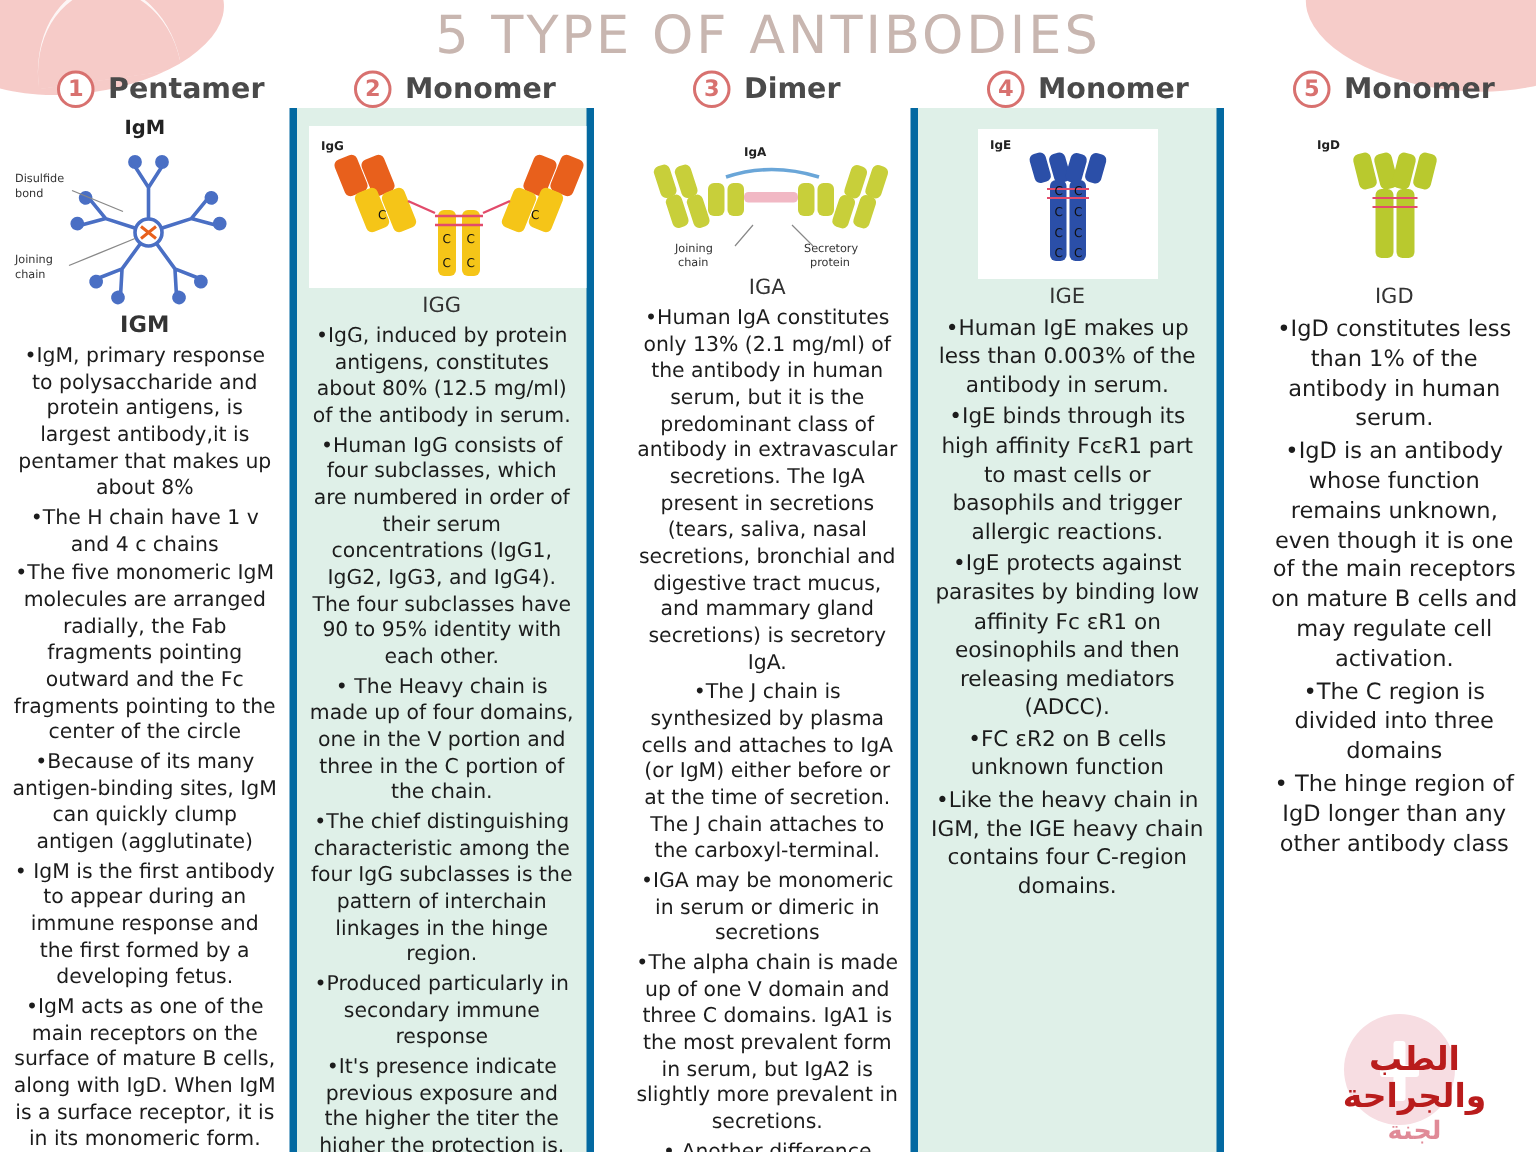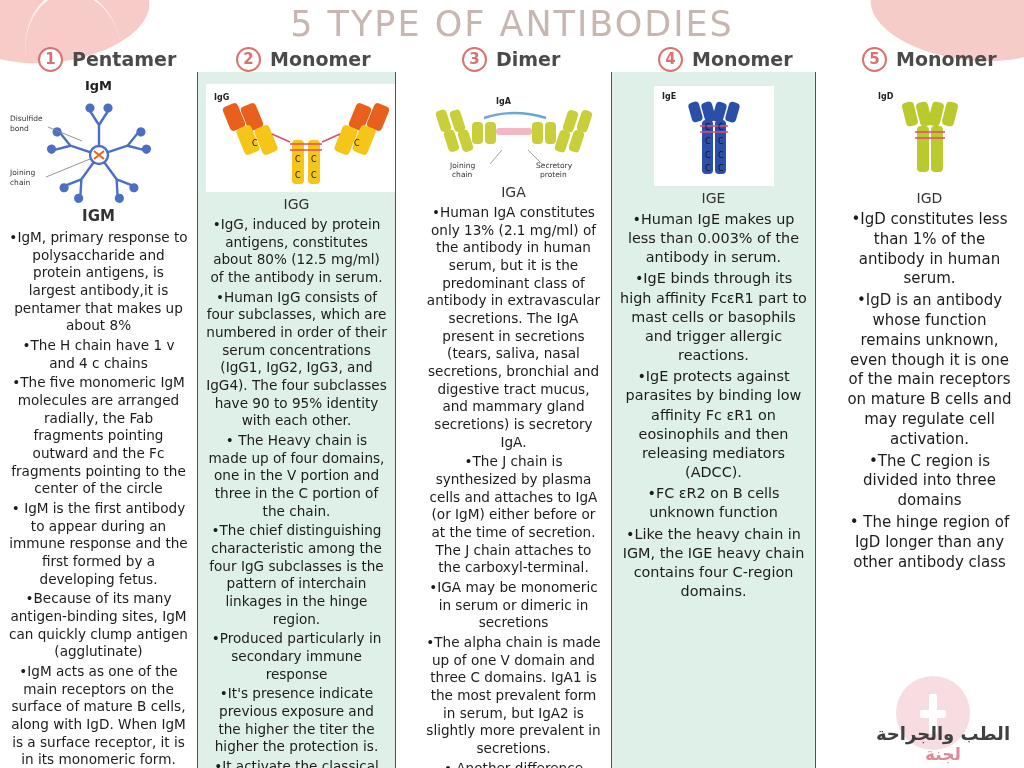--- a/index.html
+++ b/index.html
@@ -71,21 +71,21 @@
     font-family: "DejaVu Sans", sans-serif;
   }
   .hdr-label {
     font-size: 19px; font-weight: bold; color: #4a4a4a;
     font-family: "DejaVu Sans", sans-serif;
   }
 
   
   .col {
     position: absolute; top: 72px; height: 696px;
-    border-right: 1px solid #0369a1;
+    border-right: 5px solid #0369a1;
     padding: 6px 8px 0 8px;
     overflow: hidden;
   }
   .col.c1 { left: 0;   width: 198px; background: #ffffff; }
   .col.c2 { left: 198px; width: 198px; background: #dff0e8; }
   .col.c3 { left: 416px; width: 196px; background: #ffffff; }
   .col.c4 { left: 612px; width: 204px; background: #dff0e8; }
   .col.c5 { left: 816px; width: 208px; background: #ffffff; border-right: none; padding-left: 27px; }
 
   .col-title {
@@ -135,21 +135,21 @@
   .wm-cross {
     position: absolute; left: 52px; top: 20px; width: 26px; height: 40px;
   }
   .wm-cross:before, .wm-cross:after {
     content: ""; position: absolute; background: #ffffff; border-radius: 2px;
   }
   .wm-cross:before { left: 9px; top: 0; width: 8px; height: 40px; }
   .wm-cross:after  { left: 0; top: 16px; width: 26px; height: 8px; }
   .wm-text-ar {
     position: absolute; left: 0; bottom: 22px; width: 150px;
-    font-size: 18px; color: #404040; font-weight: bold;
+    font-size: 22px; color: #b91c1c; font-weight: bold;
     font-family: "DejaVu Sans", sans-serif;
     direction: rtl;
   }
   .wm-text-ar2 {
     position: absolute; left: 0; bottom: 2px; width: 150px;
     font-size: 17px; color: #e08a97; font-weight: bold;
     font-family: "DejaVu Sans", sans-serif;
     direction: rtl;
   }
 
@@ -231,22 +231,22 @@
         <text class="tiny-label" x="2" y="38">bond</text>
         <text class="tiny-label" x="2" y="82">Joining</text>
         <text class="tiny-label" x="2" y="92">chain</text>
       </svg>
     </div>
     <div class="col-title">IGM</div>
     <div class="body-text">
       <p>•IgM, primary response to polysaccharide and protein antigens, is largest antibody,it is pentamer that makes up about 8%</p>
       <p>•The H chain have 1 v and 4 c chains</p>
       <p>•The five monomeric IgM molecules are arranged radially, the Fab fragments pointing outward and the Fc fragments pointing to the center of the circle</p>
+      <p>•Because of its many antigen-binding sites, IgM can quickly clump antigen (agglutinate)</p>
       <p>• IgM is the first antibody to appear during an immune response and the first formed by a developing fetus.</p>
-      <p>•Because of its many antigen-binding sites, IgM can quickly clump antigen (agglutinate)</p>
       <p>•IgM acts as one of the main receptors on the surface of mature B cells, along with IgD. When IgM is a surface receptor, it is in its monomeric form.</p>
 
     </div>
   </div>
 
   <div class="col c2">
     <div class="fig" style="margin-top:6px;">
       <svg width="200" height="108" viewBox="0 0 200 108">
         <rect x="0" y="0" width="200" height="108" fill="#ffffff"></rect>
         <text class="tiny-label-b" x="8" y="16">IgG</text>

